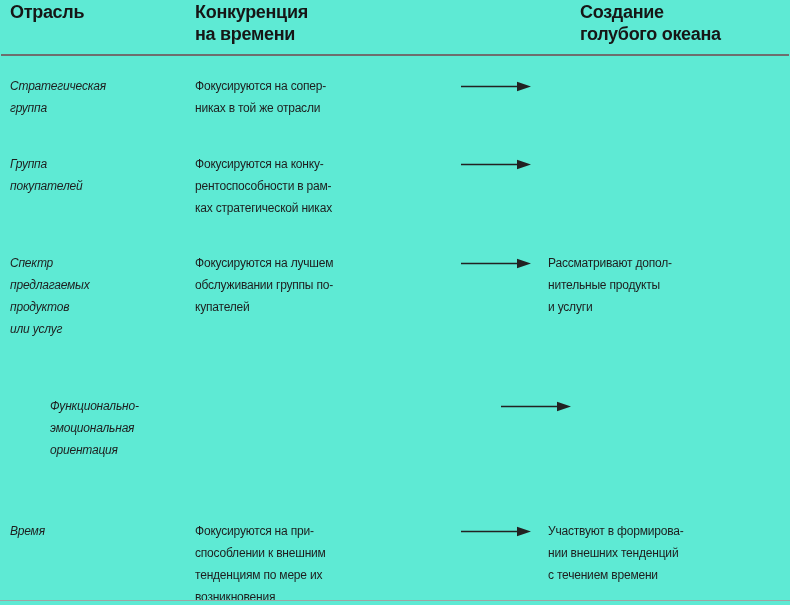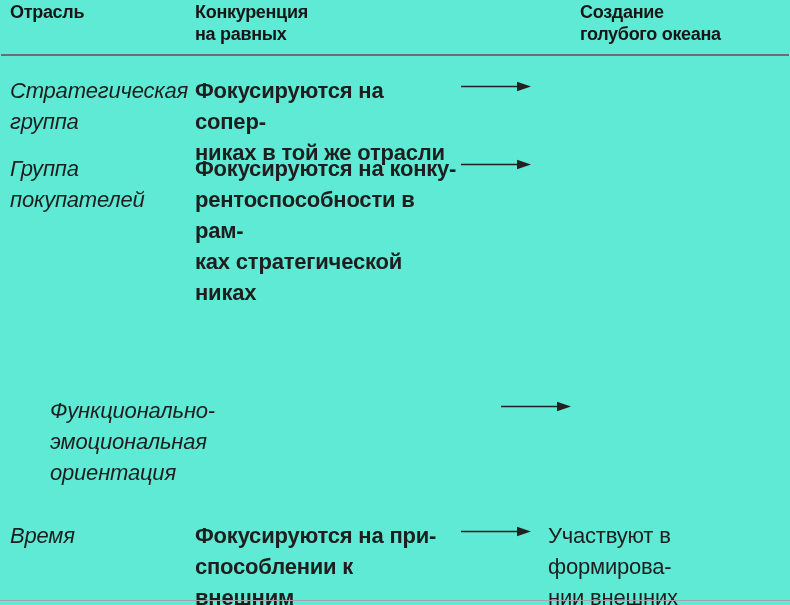--- a/index.html
+++ b/index.html
@@ -56,50 +56,50 @@
   }
   .row-0 { top: 75px;  height: 78px;  }
   .row-1 { top: 153px; height: 99px;  }
   .row-2 { top: 252px; height: 125px; }
   .row-3 { top: 395px; height: 143px; margin-left: 40px; }
   .row-4 { top: 520px; height: 85px; padding-left: 20px;  }
 
   .cell {
     position: absolute;
     top: 0;
-    font-size: 22px;
-    line-height: 31px;
+    font-size: 12px;
+    line-height: 22px;
     letter-spacing: -0.2px;
     white-space: pre-line;
   }
   .c-industry {
     left: 10px;
     width: 178px;
     font-style: italic;
   }
-  .c-head { left: 195px; width: 262px; font-weight: bold; }
+  .c-head { left: 195px; width: 262px; }
   .c-blue { left: 548px; width: 242px; }
 
   .arrow {
     position: absolute;
     left: 461px;
     top: 5px;
     width: 70px;
     height: 13px;
   }
   .arrow svg { display: block; }
 </style>
 </head>
 <body>
 
 <div id="page">
 
   <div class="hcell hcol1">Отрасль</div>
   <div class="hcell hcol2">Конкуренция
-на равных</div>
+на времени</div>
   <div class="hcell hcol3">Создание
 голубого океана</div>
 
   <div class="rule-top"></div>
 
   <div class="trow row-0">
     <div class="cell c-industry">Стратегическая
 группа</div>
     <div class="cell c-head">Фокусируются на сопер-
 никах в той же отрасли</div>
@@ -118,20 +118,38 @@
 рентоспособности в рам-
 ках стратегической никах</div>
     <span class="arrow">
       <svg width="70" height="13" viewBox="0 0 70 13">
           <line x1="0" y1="6.5" x2="57" y2="6.5" stroke="#222222" stroke-width="1.7"></line>
           <polygon points="56,1.8 70,6.5 56,11.2" fill="#222222"></polygon>
         </svg>
     </span>
   </div>
 
+  <div class="trow row-2">
+    <div class="cell c-industry">Спектр
+предлагаемых
+продуктов
+или услуг</div>
+    <div class="cell c-head">Фокусируются на лучшем
+обслуживании группы по-
+купателей</div>
+    <span class="arrow">
+      <svg width="70" height="13" viewBox="0 0 70 13">
+          <line x1="0" y1="6.5" x2="57" y2="6.5" stroke="#222222" stroke-width="1.7"></line>
+          <polygon points="56,1.8 70,6.5 56,11.2" fill="#222222"></polygon>
+        </svg>
+    </span>
+    <div class="cell c-blue">Рассматривают допол-
+нительные продукты
+и услуги</div>
+  </div>
 
   <div class="trow row-3">
     <div class="cell c-industry">Функционально-
 эмоциональная
 ориентация</div>
     <span class="arrow">
       <svg width="70" height="13" viewBox="0 0 70 13">
           <line x1="0" y1="6.5" x2="57" y2="6.5" stroke="#222222" stroke-width="1.7"></line>
           <polygon points="56,1.8 70,6.5 56,11.2" fill="#222222"></polygon>
         </svg>
@@ -145,18 +163,18 @@
 тенденциям по мере их
 возникновения</div>
     <span class="arrow">
       <svg width="70" height="13" viewBox="0 0 70 13">
           <line x1="0" y1="6.5" x2="57" y2="6.5" stroke="#222222" stroke-width="1.7"></line>
           <polygon points="56,1.8 70,6.5 56,11.2" fill="#222222"></polygon>
         </svg>
     </span>
     <div class="cell c-blue">Участвуют в формирова-
 нии внешних тенденций
-с ценовой времени</div>
+с течением времени</div>
   </div>
 
   <div class="rule-bottom"></div>
 
 </div>
 
 </body></html>

